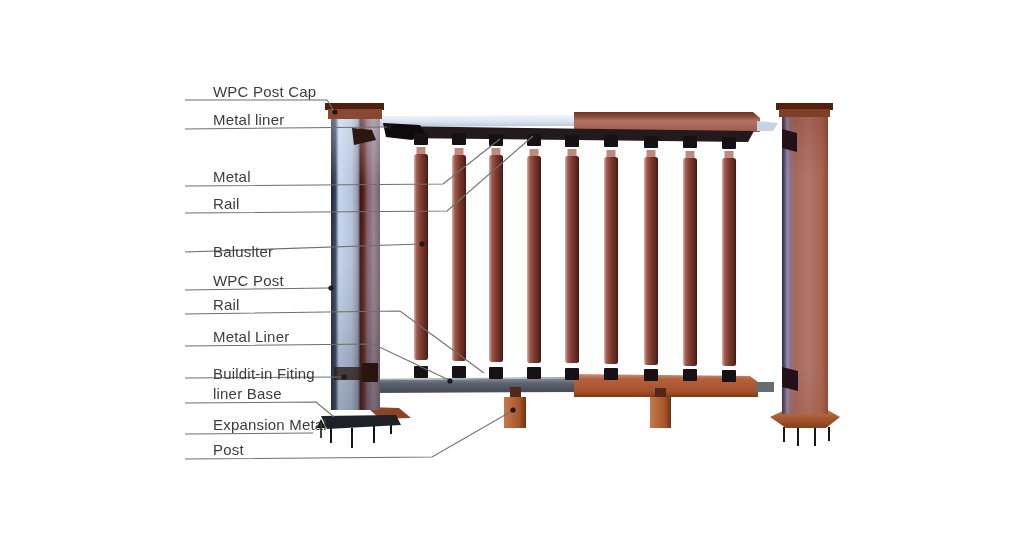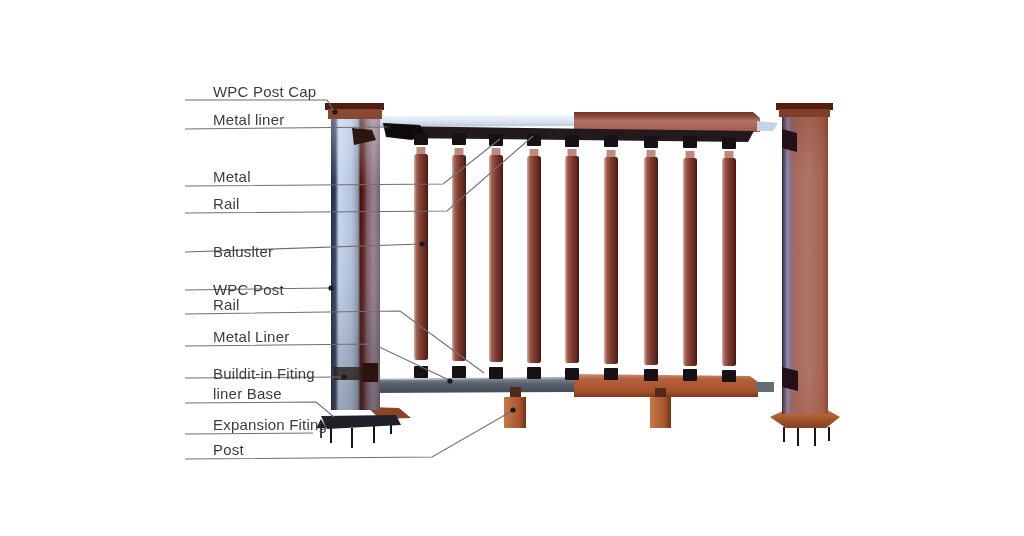--- a/index.html
+++ b/index.html
@@ -247,21 +247,21 @@
       <line x1="321" y1="424" x2="321" y2="438" stroke="#141414" stroke-width="1.6"></line>
       <polygon points="316.5,428 325.5,428 321,419" fill="#141414"></polygon>
     </g>
   </svg>
 
   <div class="lbl" style="top:84px">WPC Post Cap</div>
   <div class="lbl" style="top:112px">Metal liner</div>
   <div class="lbl" style="top:169px">Metal</div>
   <div class="lbl" style="top:196px">Rail</div>
   <div class="lbl" style="top:244px">Baluslter</div>
-  <div class="lbl" style="top:282px">WPC Post</div>
+  <div class="lbl" style="top:273px">WPC Post</div>
   <div class="lbl" style="top:297px">Rail</div>
   <div class="lbl" style="top:329px">Metal Liner</div>
   <div class="lbl" style="top:366px">Buildit-in Fiting</div>
   <div class="lbl" style="top:386px">liner Base</div>
-  <div class="lbl" style="top:417px">Expansion Fiting</div>
+  <div class="lbl" style="top:417px">Expansion Metal</div>
   <div class="lbl" style="top:442px">Post</div>
 
 </div>
 
 </body></html>

